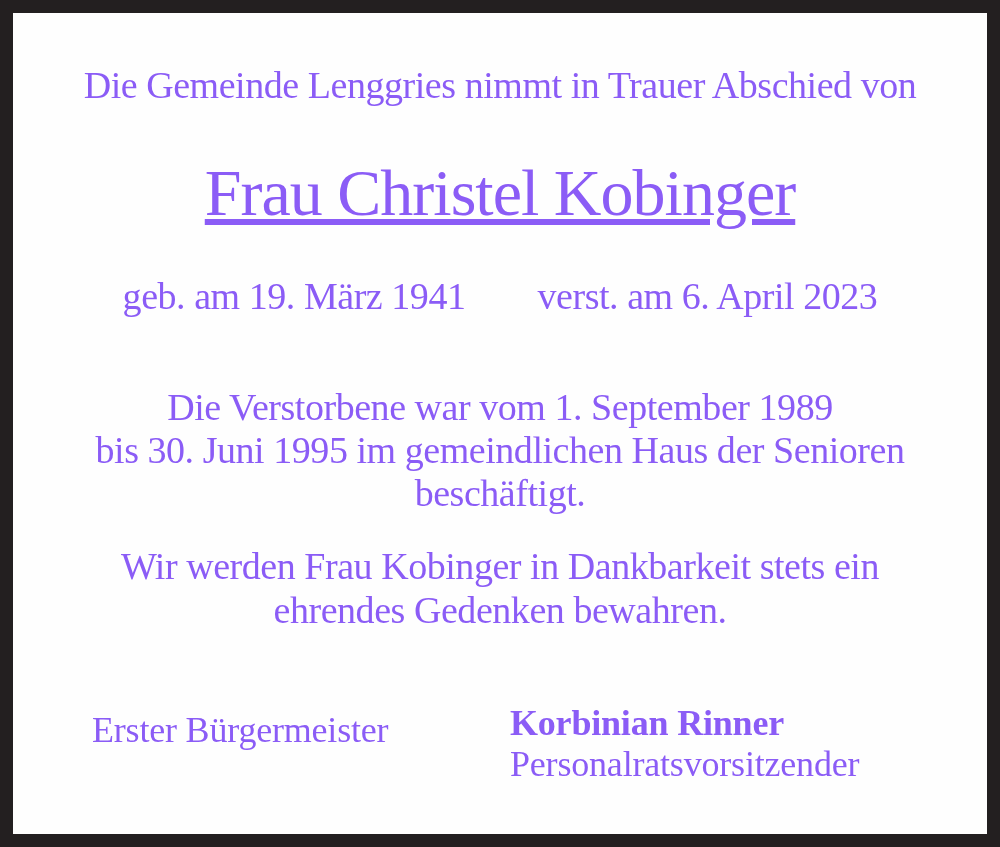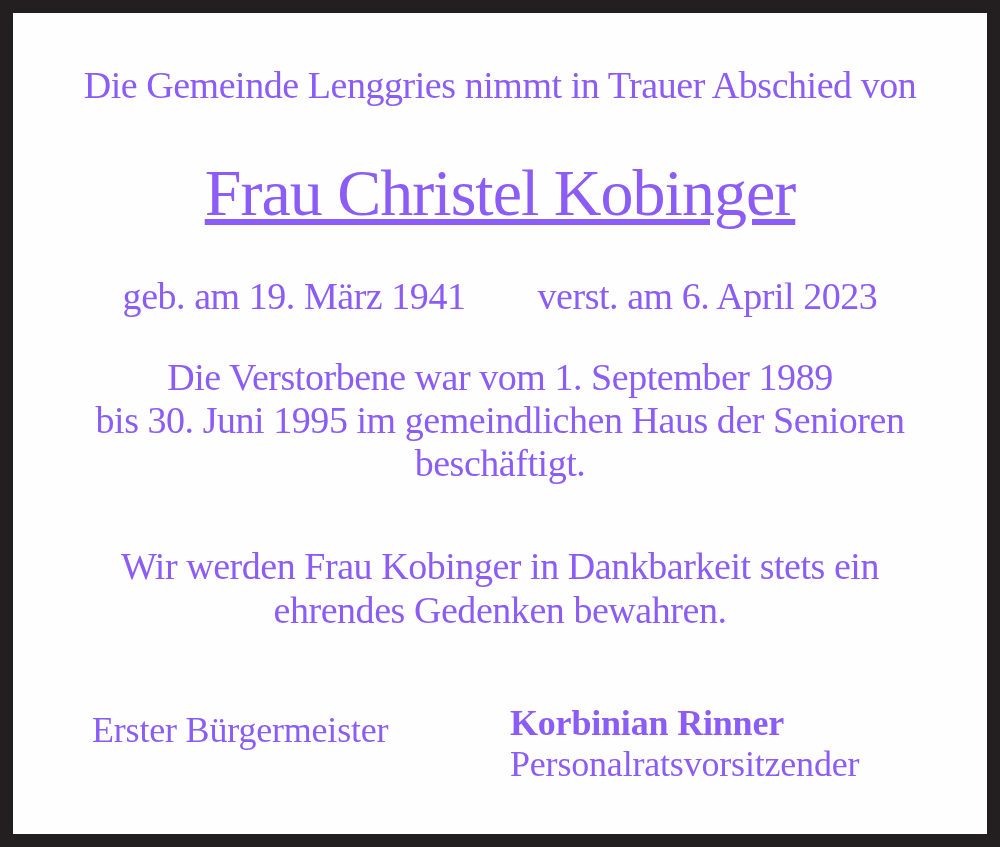--- a/index.html
+++ b/index.html
@@ -47,21 +47,21 @@
   .dates {
     top: 266px;
     display: flex;
     justify-content: center;
     gap: 72px;
     font-size: 38px;
     line-height: 44px;
     margin-top: 8px;
   }
   .para1 {
-    top: 356px;
+    top: 386px;
     font-size: 38px;
     line-height: 43px;
   }
   .para2 {
     top: 544px;
     font-size: 38px;
     line-height: 44px;
   }
   .sig {
     position: absolute;

